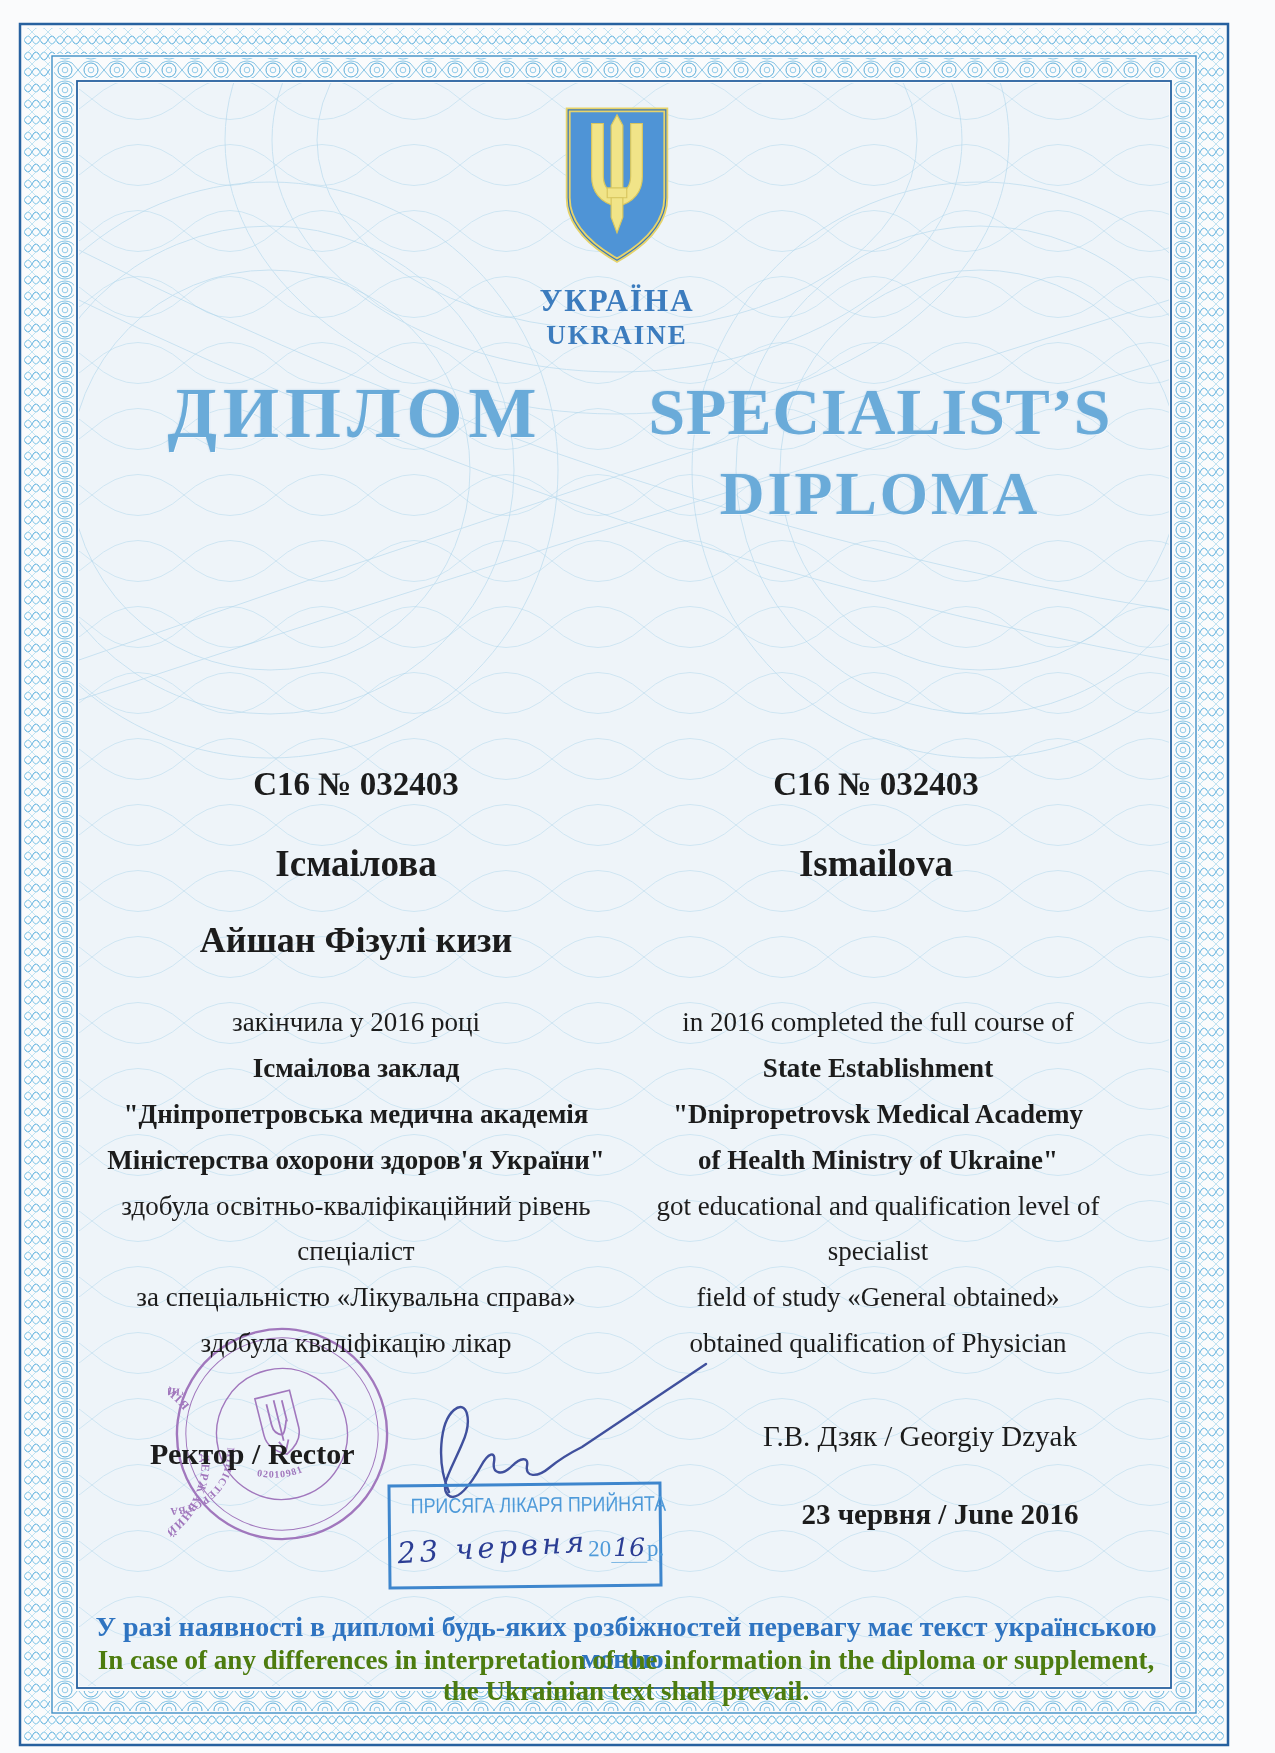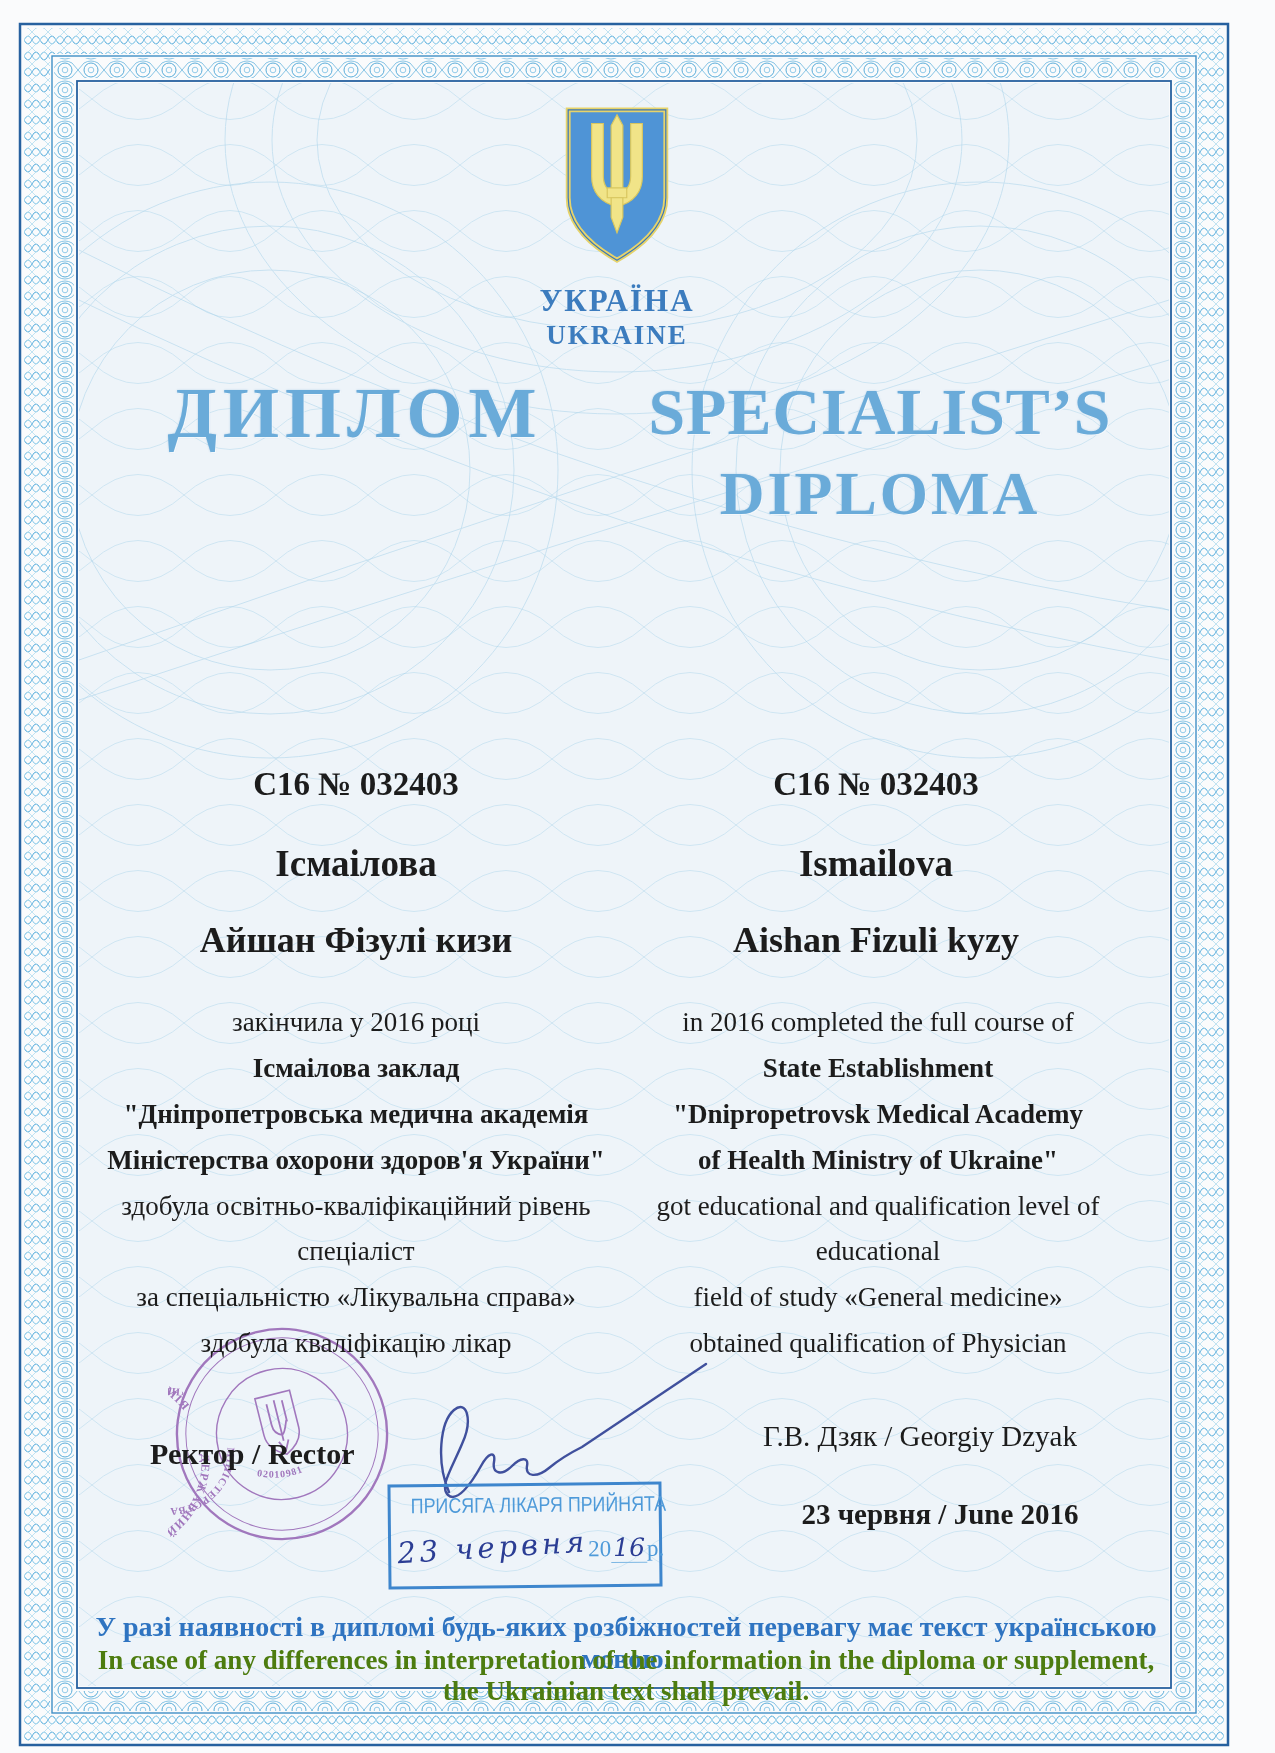--- a/index.html
+++ b/index.html
@@ -143,41 +143,40 @@
   <div class="abs ctr txt title t-uk1">ДИПЛОМ</div>
   <div class="abs ctr txt title t-en1">SPECIALIST’S</div>
   <div class="abs ctr txt title t-en2">DIPLOMA</div>
 
   <div class="abs ctr txt num n-uk">С16 № 032403</div>
   <div class="abs ctr txt num n-en">С16 № 032403</div>
 
   <div class="abs ctr txt surname s-uk">Ісмаілова</div>
   <div class="abs ctr txt surname s-en">Ismailova</div>
   <div class="abs ctr txt given g-uk">Айшан Фізулі кизи</div>
-  <div class="abs ctr txt given g-en">Aishan Fizuli kyzy</div>
 
   <div class="abs txt bodycol bc-uk">
     <div class="ln">закінчила у 2016 році</div>
     <div class="ln b">Ісмаілова заклад</div>
     <div class="ln b">"Дніпропетровська медична академія</div>
     <div class="ln b">Міністерства охорони здоров'я України"</div>
     <div class="ln">здобула освітньо-кваліфікаційний рівень</div>
     <div class="ln">спеціаліст</div>
     <div class="ln">за спеціальністю «Лікувальна справа»</div>
     <div class="ln">здобула кваліфікацію лікар</div>
   </div>
 
   <div class="abs txt bodycol bc-en">
     <div class="ln">in 2016 completed the full course of</div>
     <div class="ln b">State Establishment</div>
     <div class="ln b">"Dnipropetrovsk Medical Academy</div>
     <div class="ln b">of Health Ministry of Ukraine"</div>
     <div class="ln">got educational and qualification level of</div>
-    <div class="ln">educational</div>
-    <div class="ln">field of study «General medicine»</div>
+    <div class="ln">specialist</div>
+    <div class="ln">field of study «General obtained»</div>
     <div class="ln">obtained qualification of Physician</div>
   </div>
 
   <svg class="seal-svg abs" width="228" height="228" viewBox="0 0 230 230" xmlns="http://www.w3.org/2000/svg">
     <defs>
       <path id="sealOuterPath" d="M31,115 A84,84 0 1,1 31.2,113.6"></path>
       <path id="sealInnerPath" d="M58,115 A57,57 0 1,1 58.2,113.8"></path>
       <path id="sealCodePath" d="M80,150 Q115,166 150,150"></path>
     </defs>
     <g transform="rotate(-14 115 115)" stroke="#9b6db8" fill="none">

